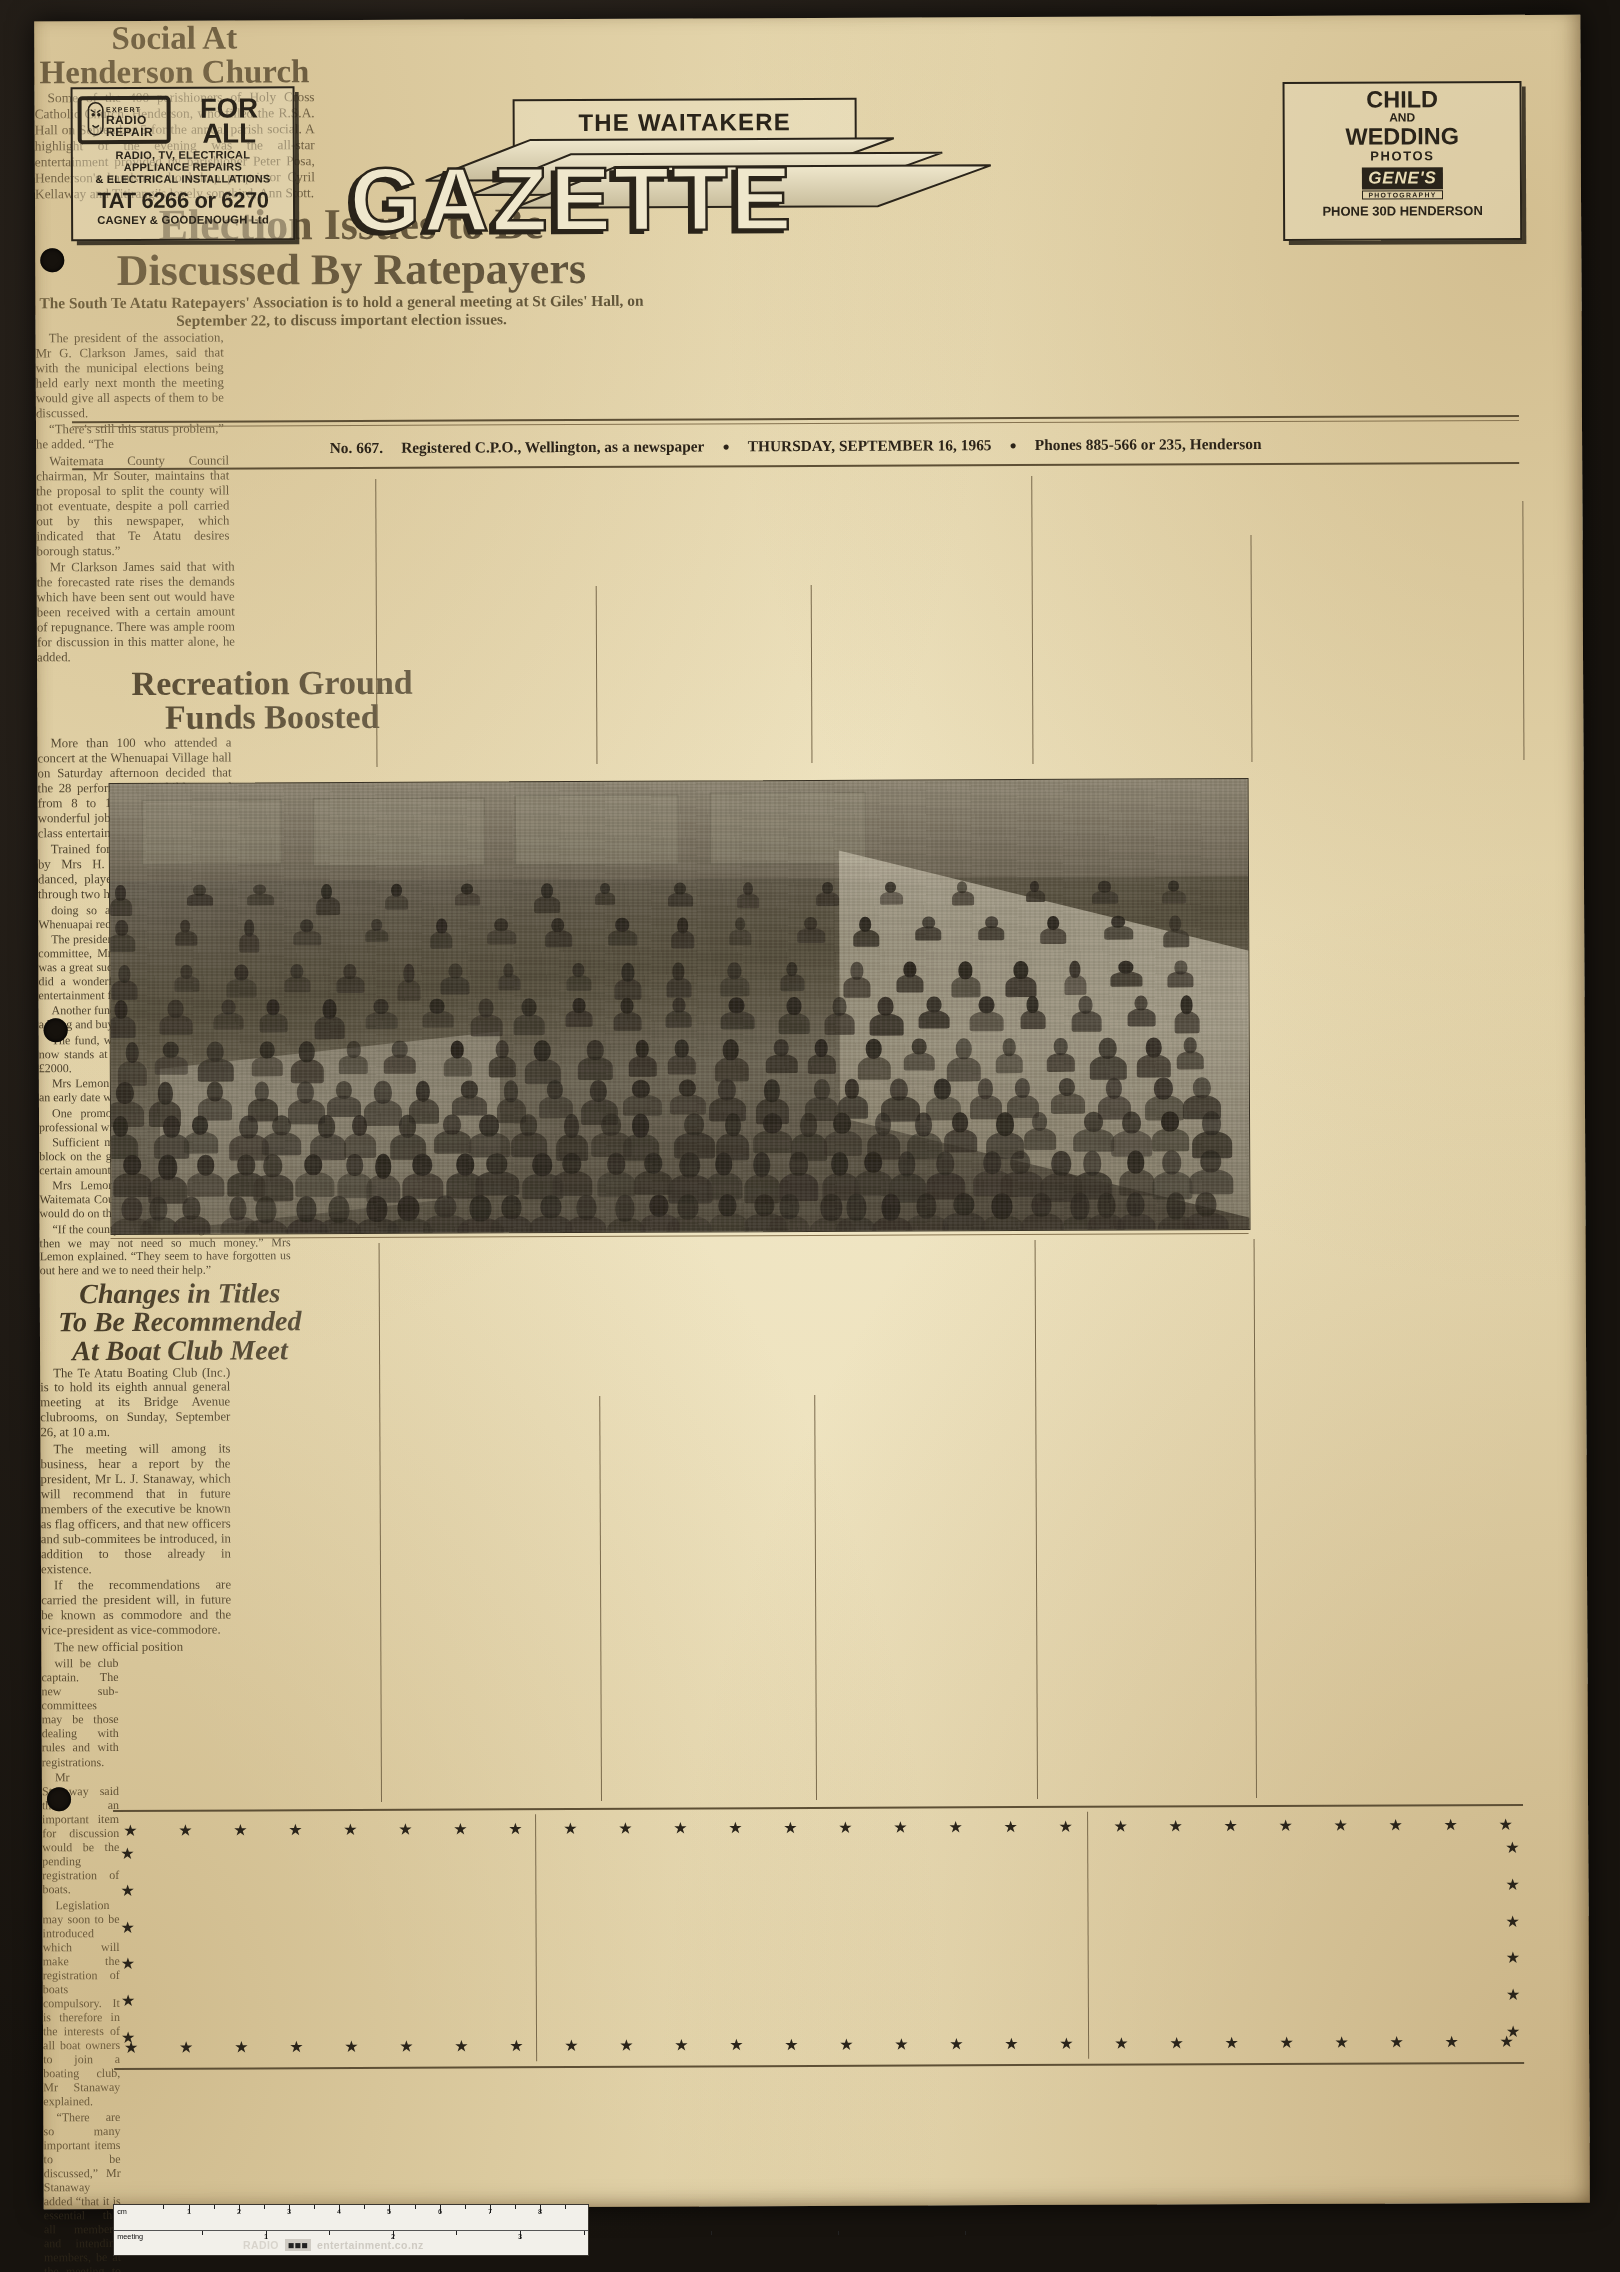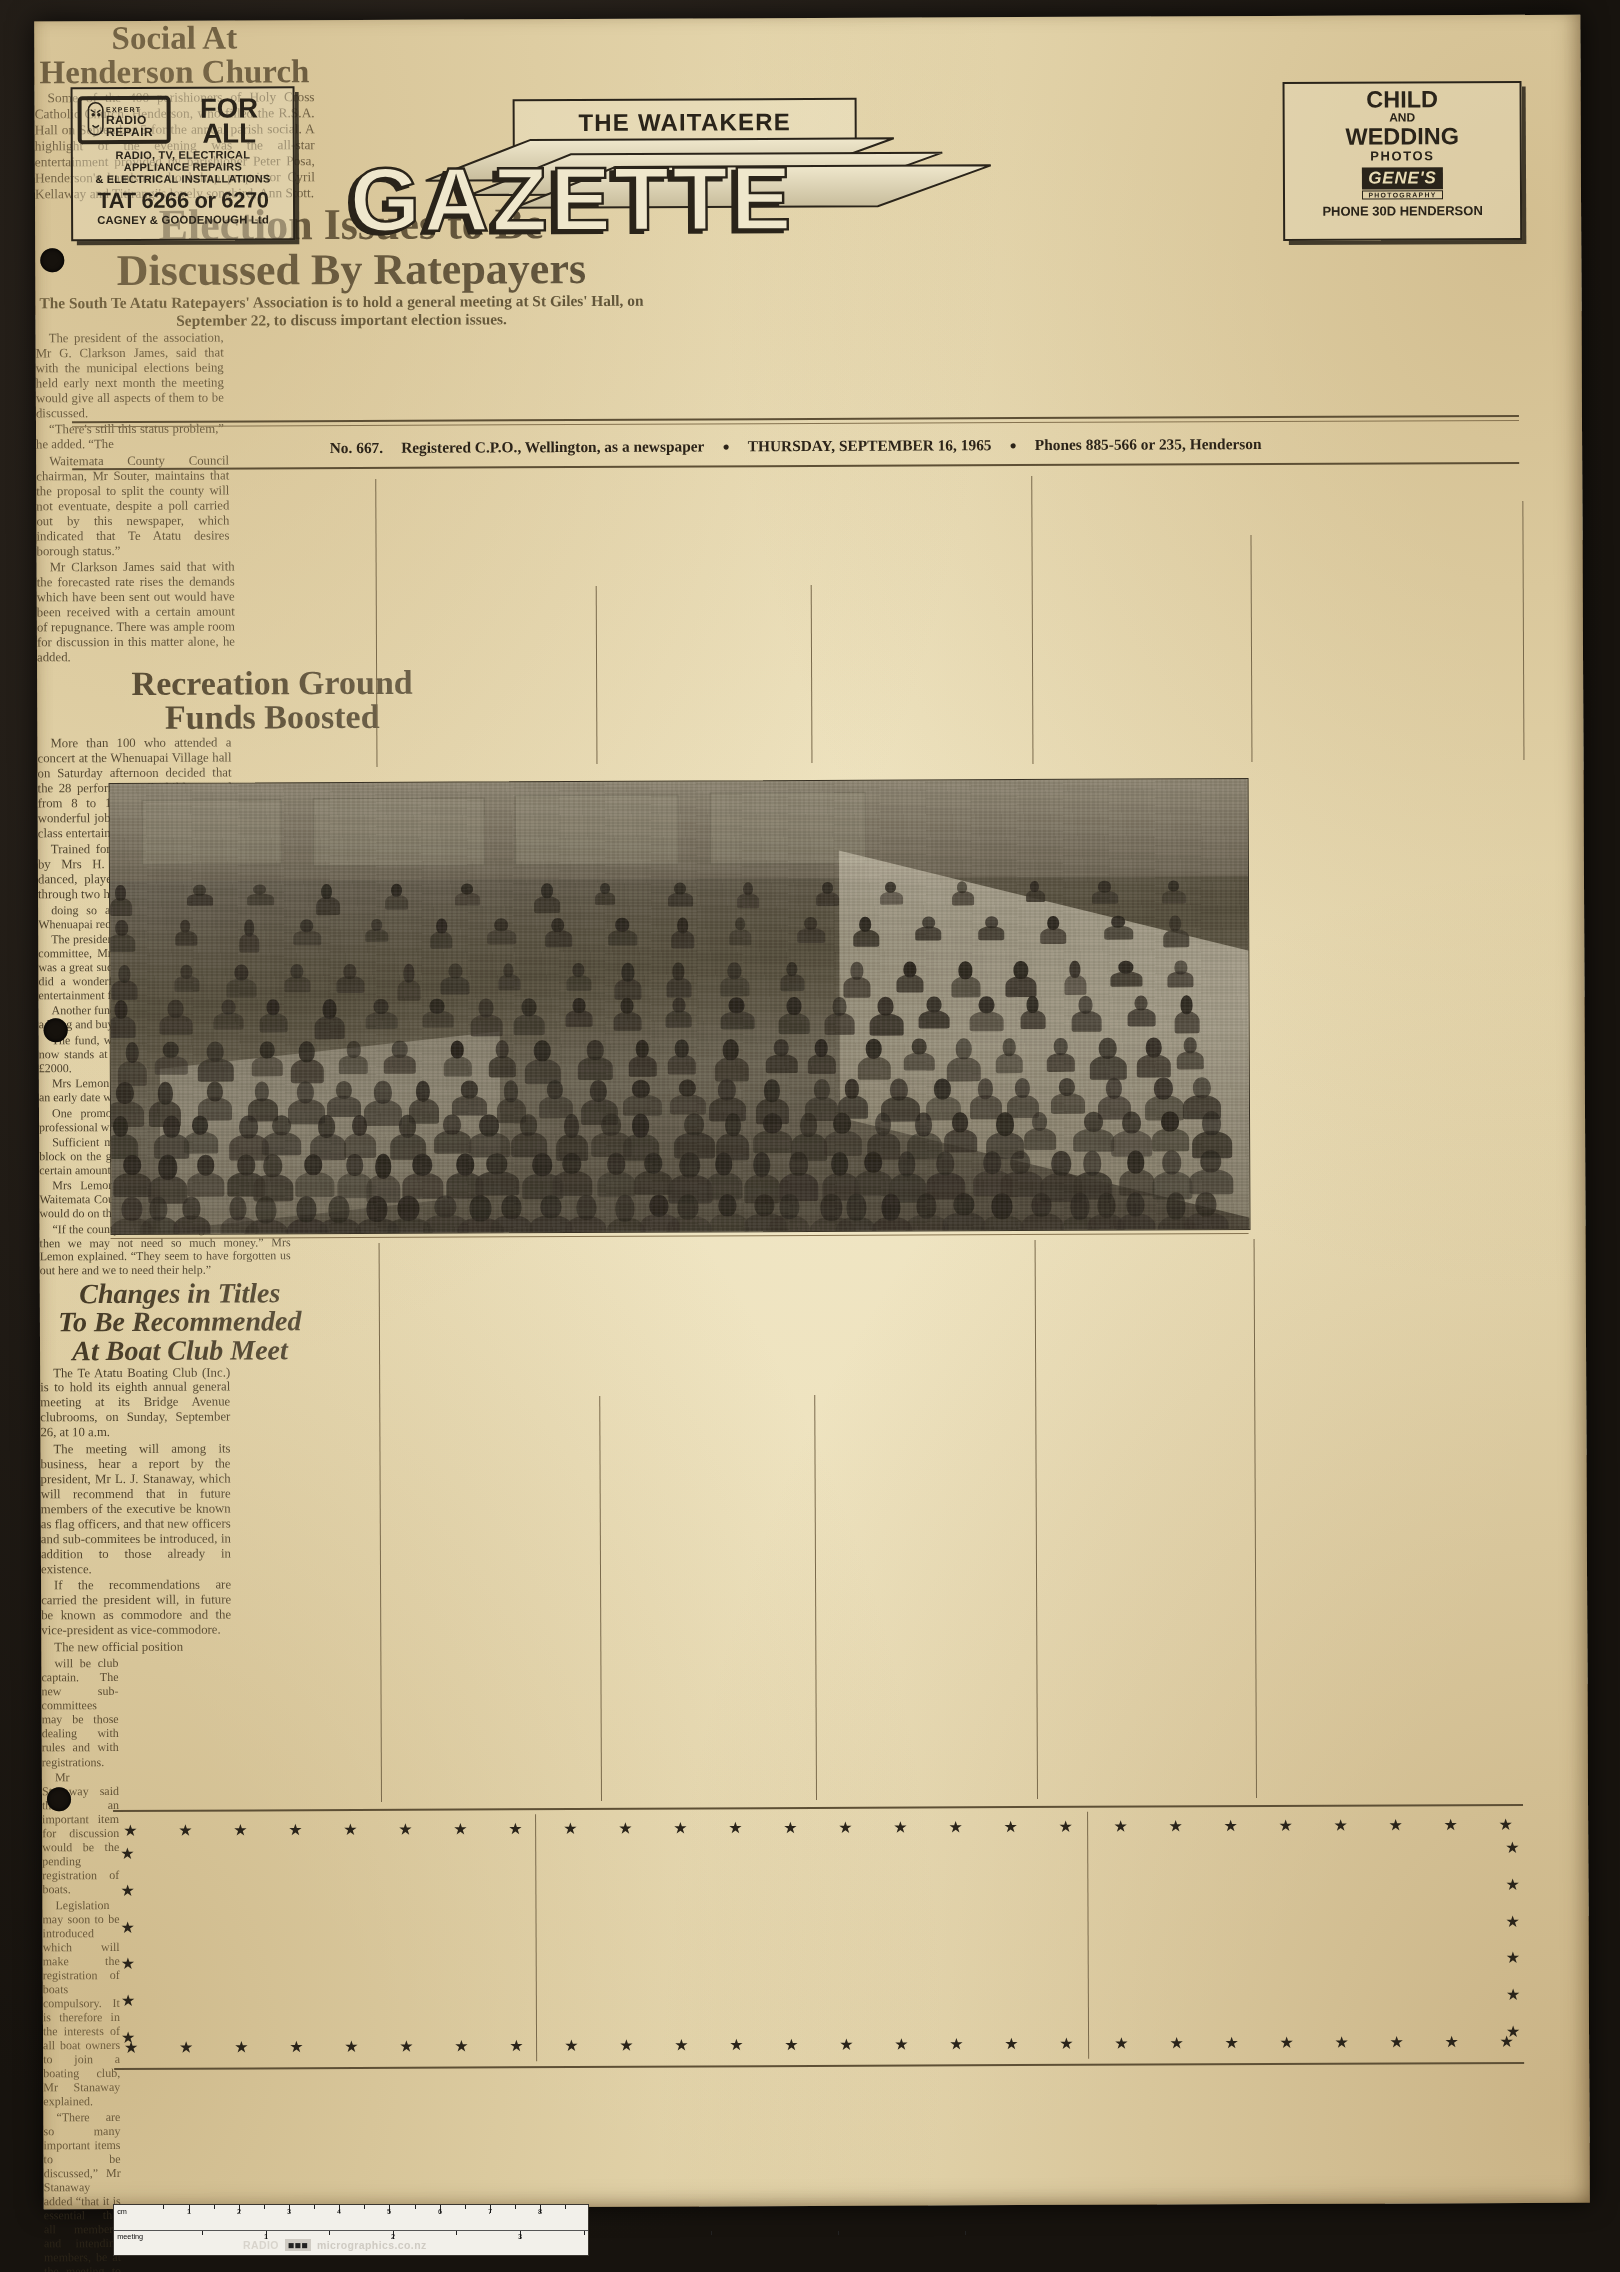--- a/index.html
+++ b/index.html
@@ -816,16 +816,16 @@
       <span id="cm-ticks"><span class="r-tick" style="left:75px;"></span><span class="r-num" style="left:75px;">1</span><span class="r-tick" style="left:125px;"></span><span class="r-num" style="left:125px;">2</span><span class="r-tick" style="left:175px;"></span><span class="r-num" style="left:175px;">3</span><span class="r-tick" style="left:225px;"></span><span class="r-num" style="left:225px;">4</span><span class="r-tick" style="left:275px;"></span><span class="r-num" style="left:275px;">5</span><span class="r-tick" style="left:326px;"></span><span class="r-num" style="left:326px;">6</span><span class="r-tick" style="left:376px;"></span><span class="r-num" style="left:376px;">7</span><span class="r-tick" style="left:426px;"></span><span class="r-num" style="left:426px;">8</span><span class="r-tick" style="left:49px;height:4px;"></span><span class="r-tick" style="left:100px;height:4px;"></span><span class="r-tick" style="left:150px;height:4px;"></span><span class="r-tick" style="left:200px;height:4px;"></span><span class="r-tick" style="left:250px;height:4px;"></span><span class="r-tick" style="left:301px;height:4px;"></span><span class="r-tick" style="left:351px;height:4px;"></span><span class="r-tick" style="left:401px;height:4px;"></span><span class="r-tick" style="left:451px;height:4px;"></span></span>
     </div>
     <div class="r-row">
       <span class="r-lab">meeting</span>
       <span id="in-ticks"><span class="r-tick" style="left:152px;"></span><span class="r-num" style="left:152px;">1</span><span class="r-tick" style="left:279px;"></span><span class="r-num" style="left:279px;">2</span><span class="r-tick" style="left:406px;"></span><span class="r-num" style="left:406px;">3</span><span class="r-tick" style="left:88px;height:4px;"></span><span class="r-tick" style="left:215px;height:4px;"></span><span class="r-tick" style="left:342px;height:4px;"></span><span class="r-tick" style="left:470px;height:4px;"></span><span class="r-tick" style="left:597px;height:4px;"></span><span class="r-tick" style="left:724px;height:4px;"></span><span class="r-tick" style="left:851px;height:4px;"></span></span>
     </div>
   </div>
   <div id="ruler-brand">
     <span>RADIO</span>
     <span class="brand-chip">■■■</span>
-    <span style="color:#cfcbc3;">micrographics.co.nz</span>
+    <span style="color:#cfcbc3;">entertainment.co.nz</span>
   </div>
 </div>
 
 
 </body></html>

